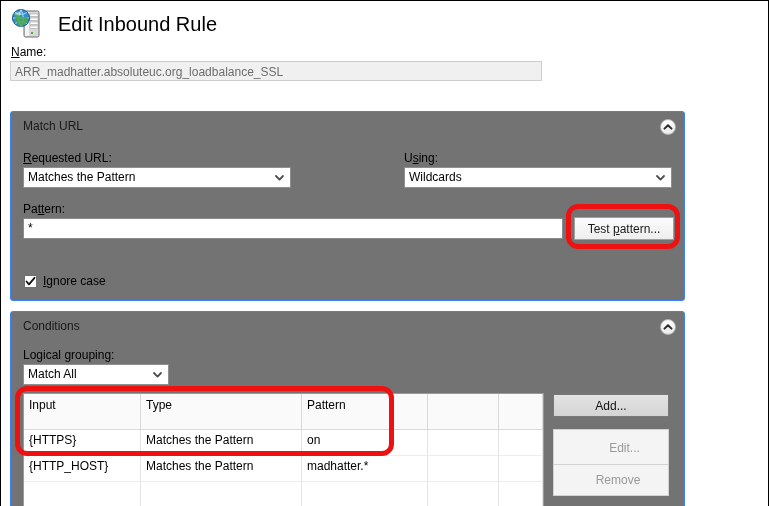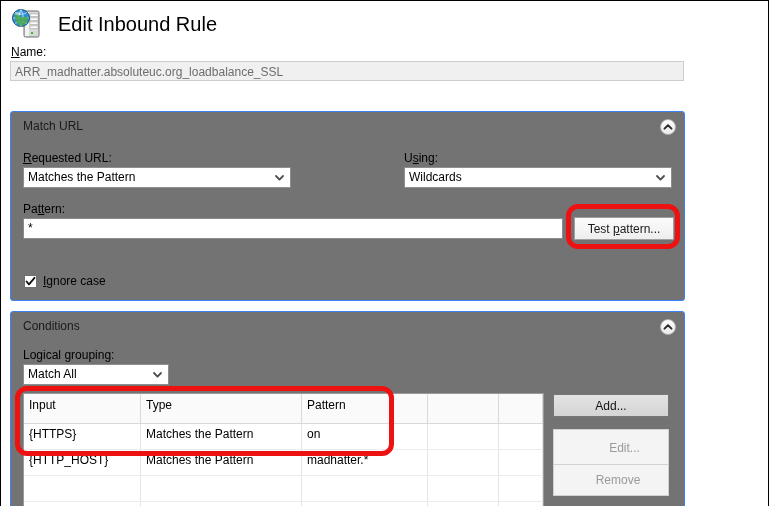--- a/index.html
+++ b/index.html
@@ -59,21 +59,21 @@
 
   .name-label {
     position: absolute;
     left: 10px;
     top: 44px;
   }
   .name-input {
     position: absolute;
     left: 9px;
     top: 60px;
-    width: 674px;
+    width: 532px;
     height: 20px;
     box-sizing: border-box;
     background: #f0f0f0;
     border: 1px solid #cdcdcd;
     color: #6d6d6d;
     font-family: "Liberation Sans", sans-serif;
     font-size: 12px;
     padding: 2px 4px;
     line-height: 16px;
     white-space: nowrap;
@@ -199,21 +199,21 @@
     width: 100%;
     table-layout: fixed;
     font-size: 12px;
   }
   .grid th {
     background: #fafafa;
     border-right: 1px solid #d9d9d9;
     border-bottom: 1px solid #d9d9d9;
     font-weight: normal;
     text-align: left;
-    padding: 2px 0 10px 5px;
+    padding: 2px 0 16px 5px;
     height: 17px;
     color: #000;
     white-space: nowrap;
     overflow: hidden;
   }
   .grid td {
     border-right: 1px solid #e4e4e4;
     border-bottom: 1px solid #ececec;
     padding: 1px 0 7px 5px;
     height: 17px;

